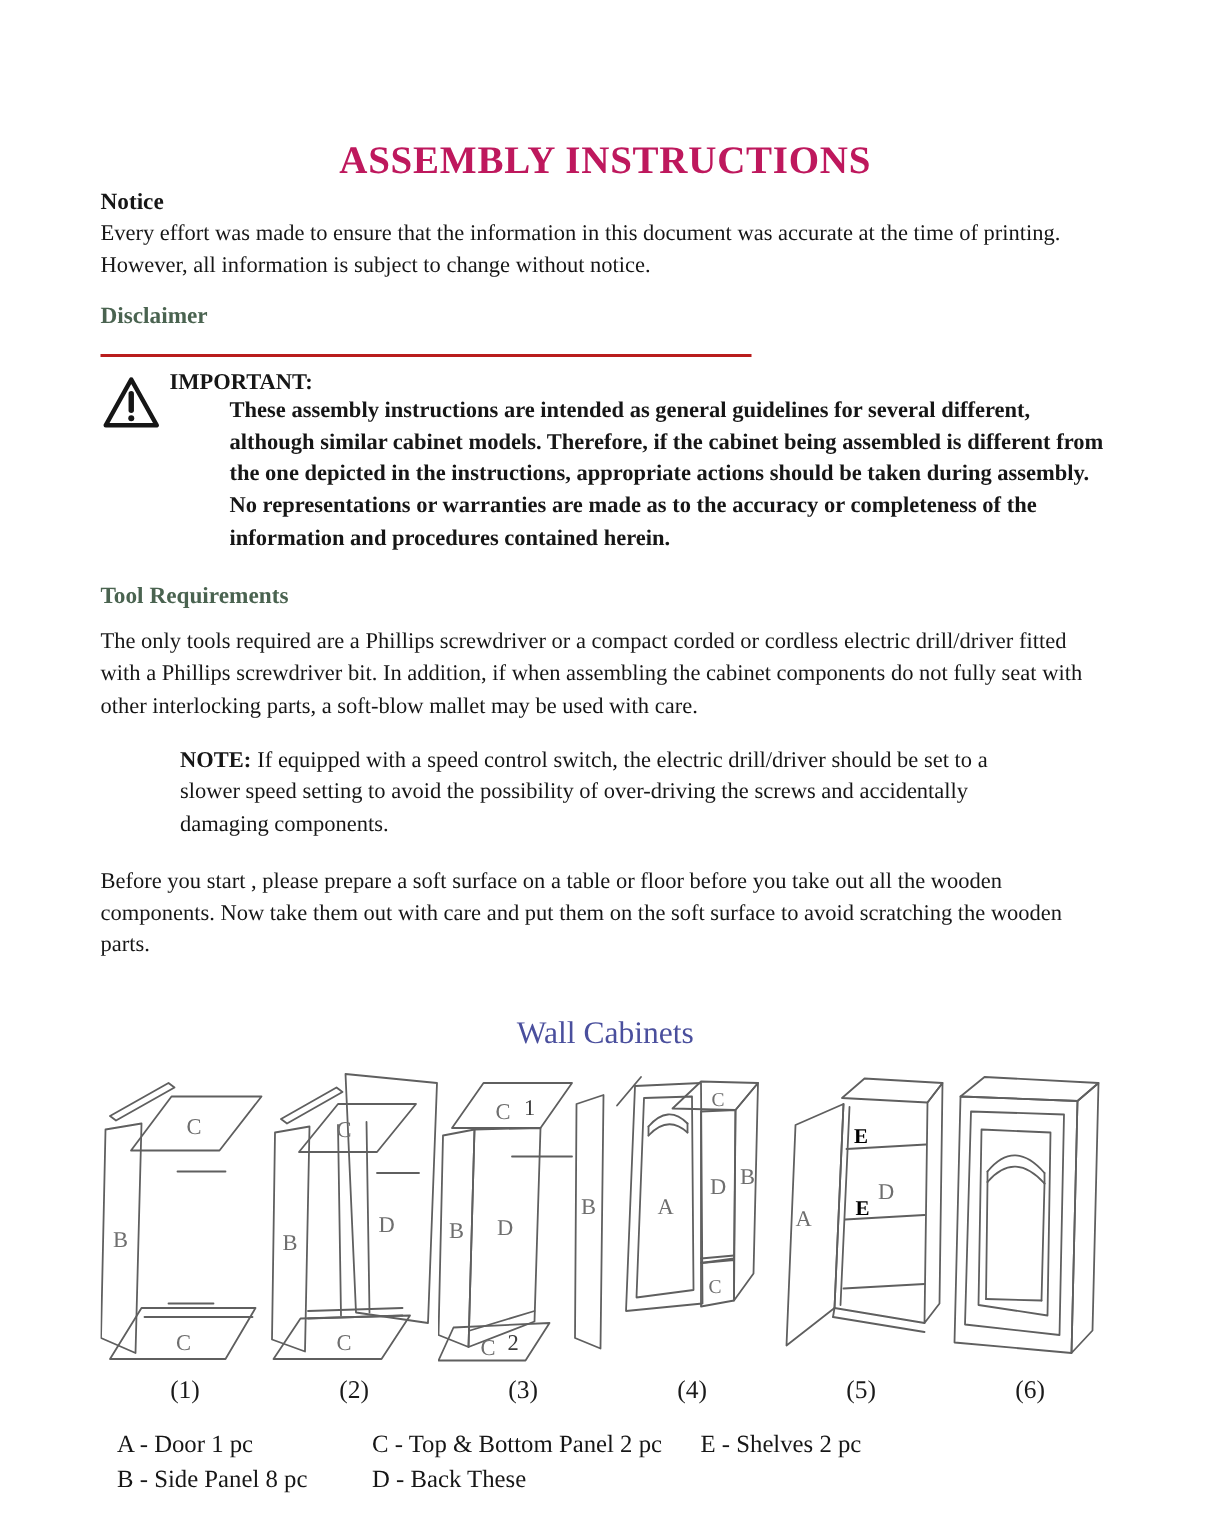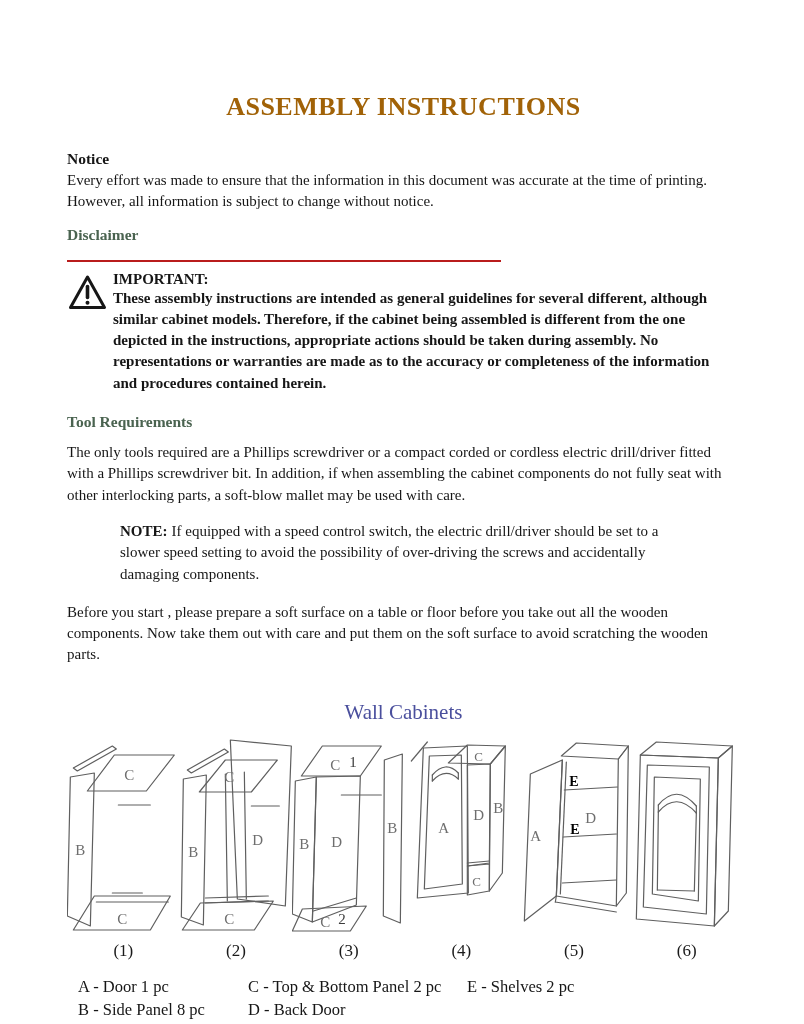--- a/index.html
+++ b/index.html
@@ -3,36 +3,36 @@
 <meta charset="utf-8">
 <style>
   * { margin:0; padding:0; box-sizing:border-box; }
   html,body { background:#e8e8e8; }
   .page {
     width:804px; height:1024px; background:#ffffff; overflow:hidden;
     font-family:"Liberation Serif", serif; color:#161616;
     padding:92px 64px 0 67px; position:relative;
   }
   .doc-title {
-    text-align:center; color:#a16207; font-size:26px; font-weight:bold;
-    letter-spacing:.5px; margin-bottom:28px;
+    text-align:center; color:#be185d; font-size:26px; font-weight:bold;
+    letter-spacing:.5px; margin-bottom:4px;
   }
   .notice-heading { font-size:15.5px; font-weight:bold; margin-bottom:2px; }
   .body-text { font-size:15px; line-height:1.42; }
   .section-heading-green {
     color:#4a6350; font-size:15.5px; font-weight:bold;
   }
   .disclaimer-head-wrap {
     margin-top:13px; width:64.5%; border-bottom:2px solid #b91c1c; padding-bottom:16px;
   }
   .important-row { display:flex; margin-top:9px; }
   .warning-icon-box { width:46px; flex:0 0 46px; padding-top:2px; }
   .important-content { flex:1; max-width:624px; }
   .important-label { display:block; font-weight:bold; font-size:15px; }
-  .important-body { font-weight:bold; font-size:15px; line-height:1.42; }
+  .important-body { font-weight:bold; font-size:15px; line-height:1.42;margin-left:40px; }
   .tools-heading { margin-top:19px; }
   .tools-body { margin-top:11px; }
   .note-para { margin:15px 74px 0 53px; font-size:15px; line-height:1.42; }
   .note-label { font-weight:bold; margin-right:4px; }
   .before-start { margin-top:17px; }
   .wall-cabinets-heading {
     margin-top:34px; color:#4a4f9d; font-size:21px; font-weight:normal;text-align:center;
   }
   .diagram-row { display:flex; margin-top:8px; width:676px; }
   .diagram-cell { flex:1 1 0; display:flex; flex-direction:column; align-items:center; }
@@ -215,17 +215,17 @@
         <figcaption class="diagram-caption">(6)</figcaption>
       </figure>
 
     </div>
 
     <div class="legend-grid">
       <span>A - Door 1 pc</span>
       <span>C - Top &amp; Bottom Panel 2 pc</span>
       <span>E - Shelves 2 pc</span>
       <span>B - Side Panel 8 pc</span>
-      <span>D - Back Door</span>
+      <span>D - Back These</span>
     </div>
   </section>
 
 </div>
 
 </body></html>

